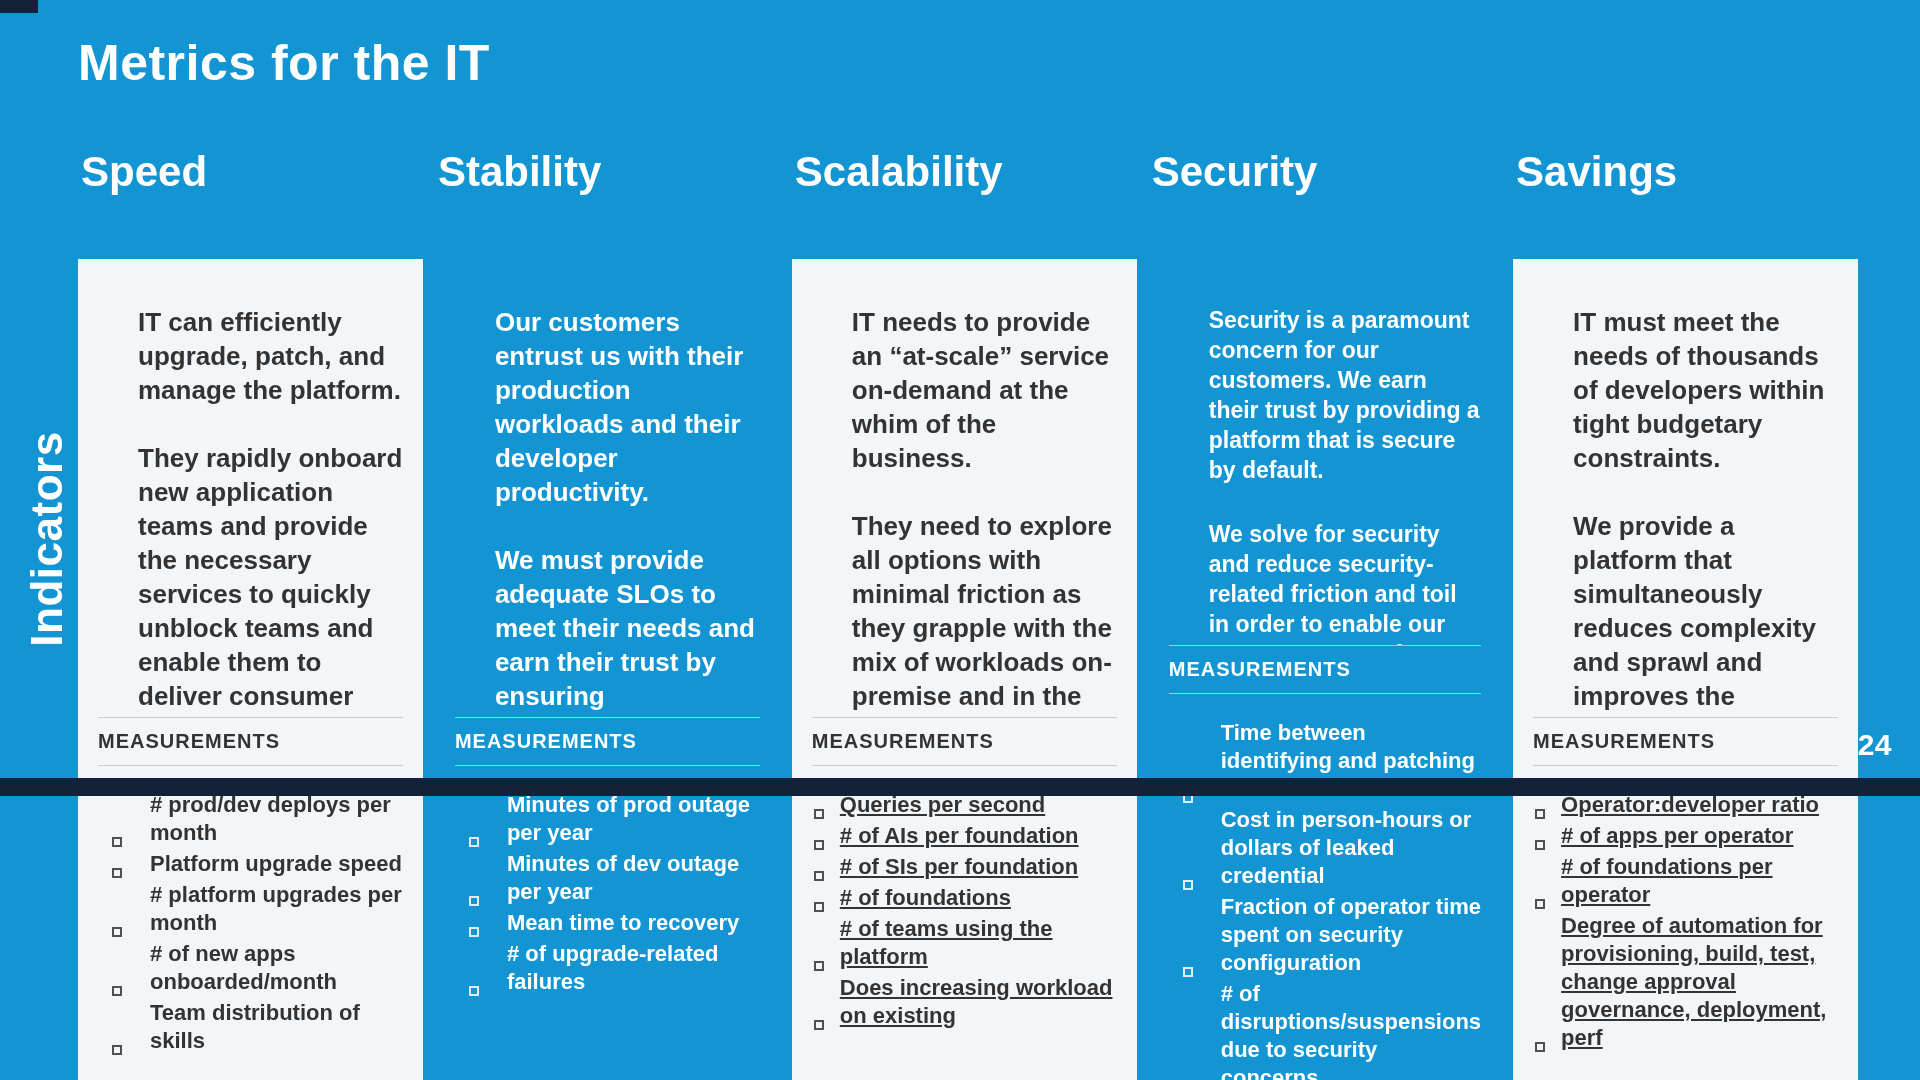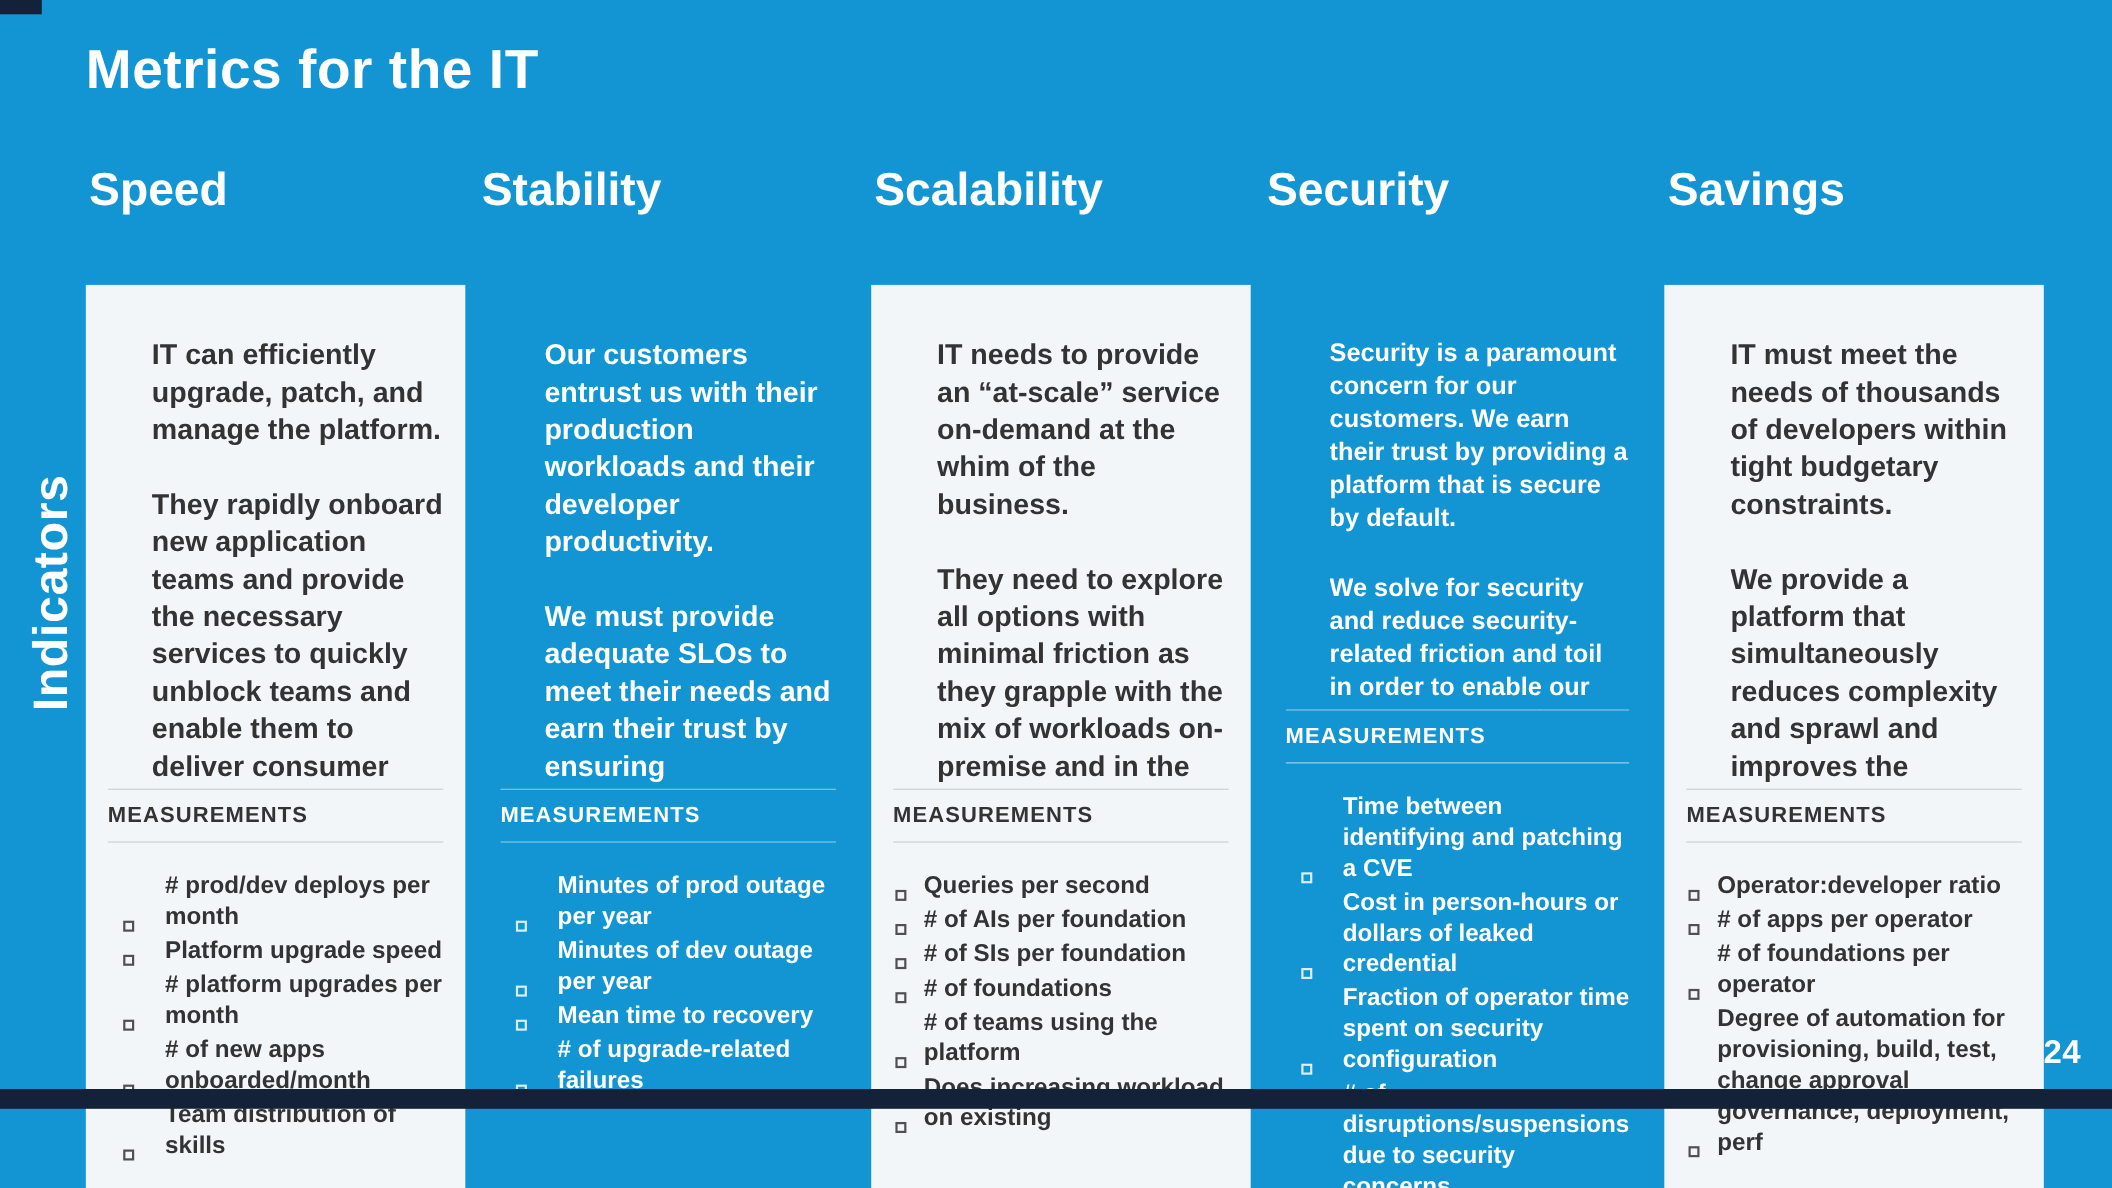--- a/index.html
+++ b/index.html
@@ -9,21 +9,21 @@
     --bar:#132238;
   }
   *{box-sizing:border-box;}
   html,body{margin:0;padding:0;}
   body{
     width:1920px;height:1080px;overflow:hidden;
     font-family:"Liberation Sans", sans-serif;
     font-weight:700;
     background:var(--bg);
   }
-  .slide{position:relative;width:1920px;height:1008px;background:var(--bg);}
+  .slide{position:relative;width:1920px;height:796px;background:var(--bg);}
   .corner-mark{position:absolute;left:0;top:0;width:38px;height:13px;background:var(--bar);}
   .bottom-bar{position:absolute;left:0;bottom:0;width:100%;height:18px;background:var(--bar);z-index:3;}
   .page-number{
     position:absolute;right:28px;bottom:34px;z-index:1;
     color:#ffffff;font-size:30px;letter-spacing:0.5px;
   }
   .title{
     position:absolute;left:78px;top:34px;
     color:#ffffff;font-size:50px;letter-spacing:0.5px;white-space:nowrap;
   }
@@ -59,21 +59,21 @@
     font-size:20px;letter-spacing:1px;
     padding:12px 0 12px 0;
   }
   ul.items{
     list-style:none;margin:25px 0 0 0;padding:0;
     font-size:22px;line-height:28px;
   }
   ul.items li{display:flex;align-items:flex-end;margin:0 0 3px 0;}
   ul.items.indent-wide li{padding-left:14px;}
   ul.items.indent-wide .bullet{margin-right:28px;}
-  ul.items.indent-narrow li{padding-left:2px;}
+  ul.items.indent-narrow li{padding-left:2px;text-decoration:underline;}
   ul.items.indent-narrow .bullet{margin-right:16px;}
   .bullet{
     flex:none;width:10px;height:10px;margin-top:8px;
     border:2px solid currentColor;opacity:0.85;background:transparent;
   }
   .item-text{flex:1;}
 </style>
 </head>
 <body>
 

